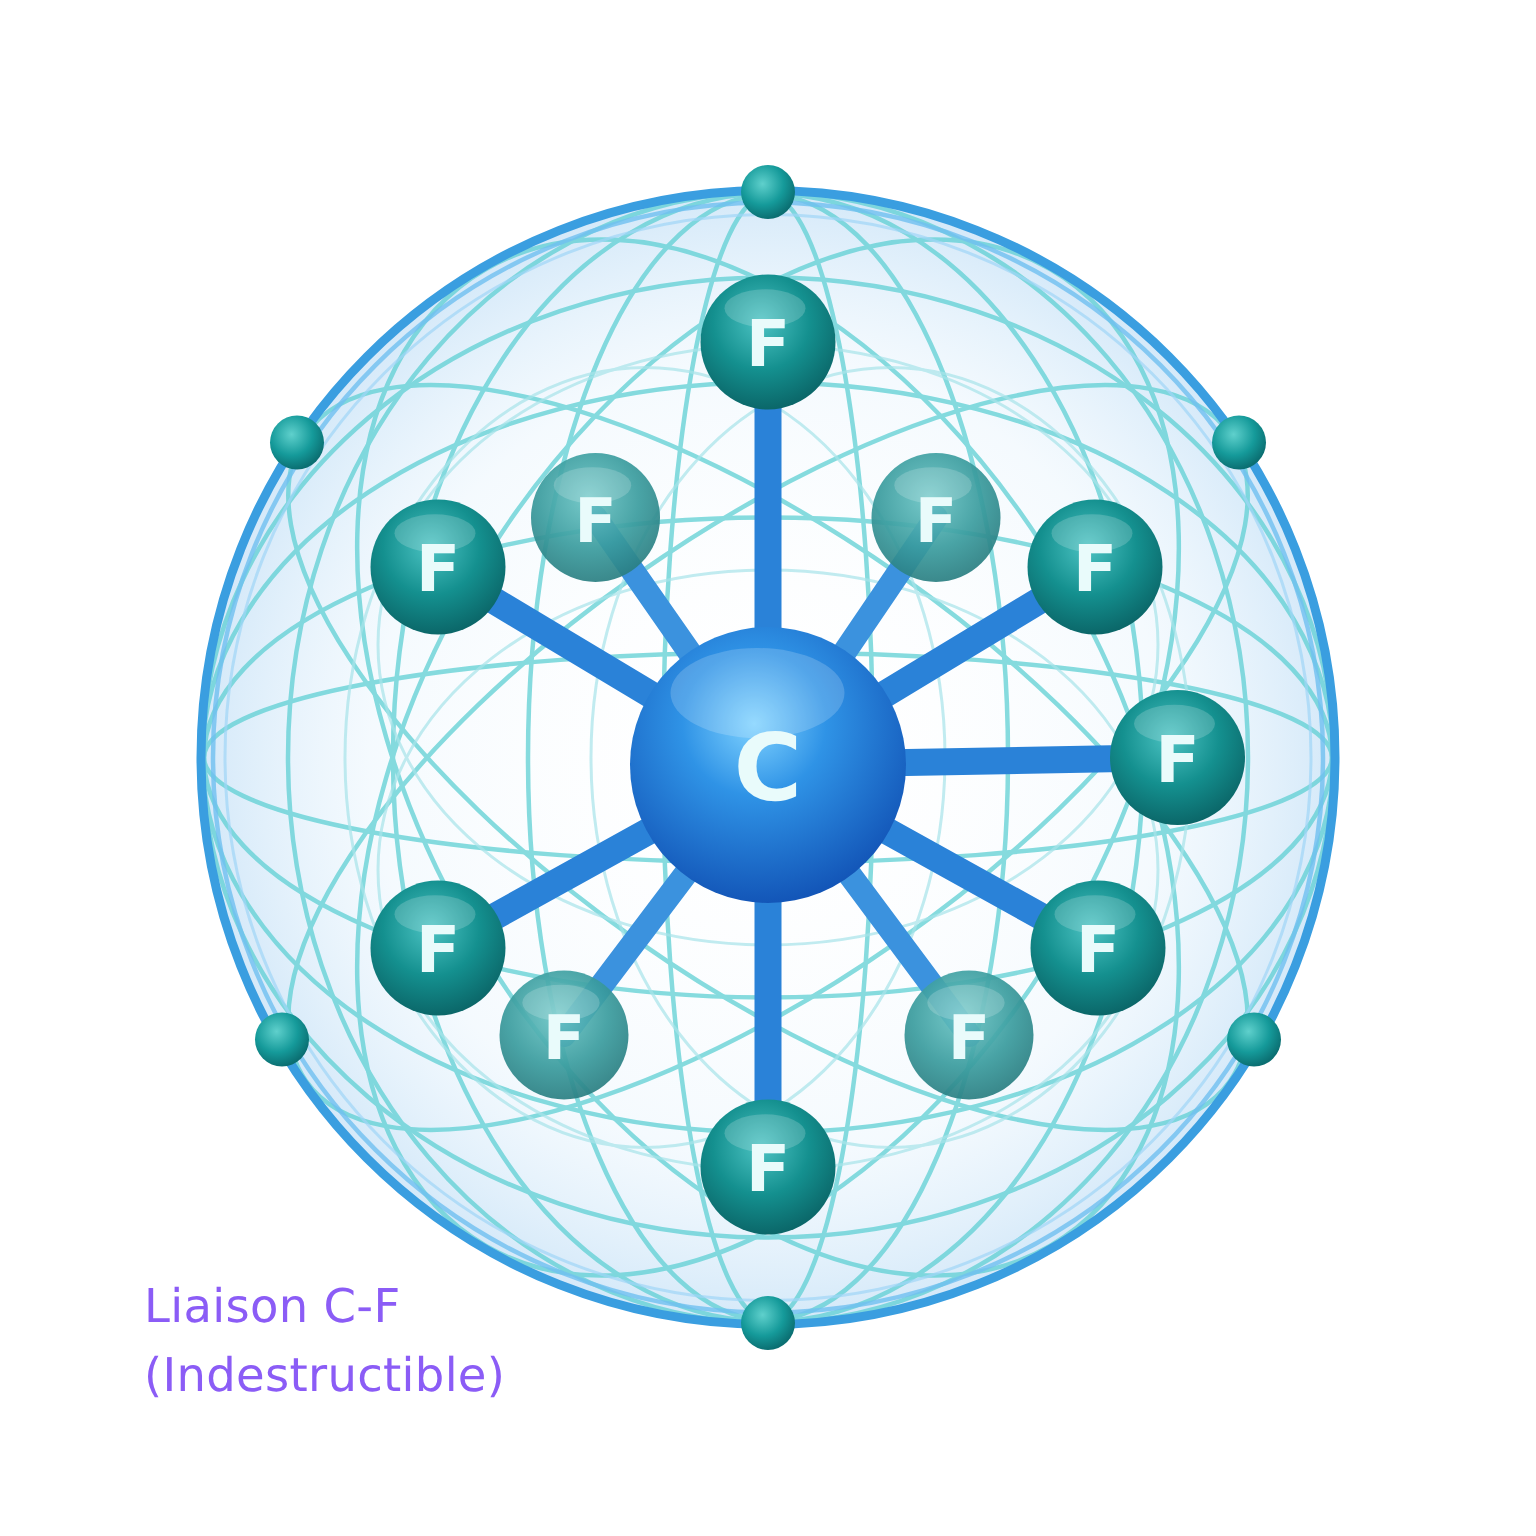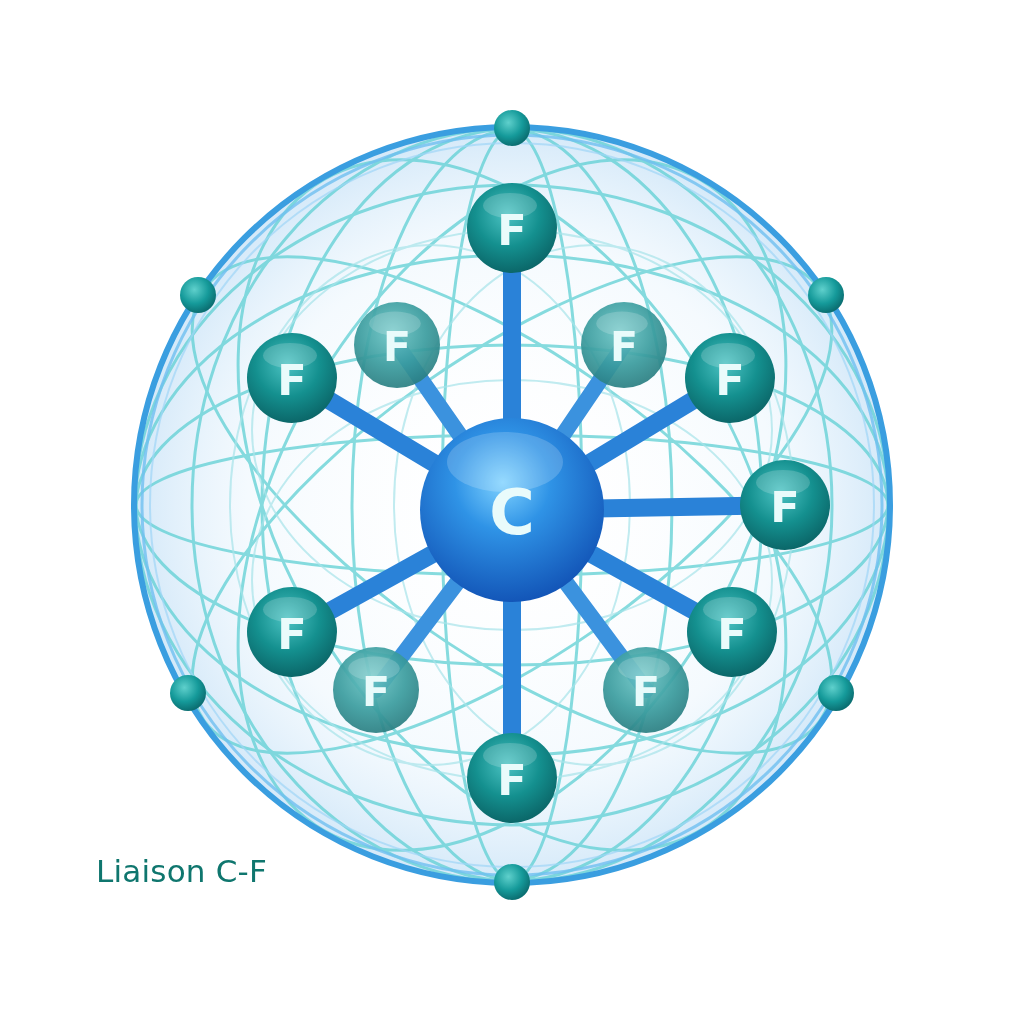--- a/index.html
+++ b/index.html
@@ -1,18 +1,18 @@
 <!DOCTYPE html>
 <html><head>
 <meta charset="utf-8">
 <style>
   html, body { margin:0; padding:0; background:#ffffff; }
   body { width:1024px; height:1024px; position:relative; overflow:hidden; font-family:"DejaVu Sans", sans-serif; }
   #diagram { position:absolute; left:0; top:0; width:1024px; height:1024px; }
-  .caption { position:absolute; left:96px; top:848px; color:#0f766e; font-family:"DejaVu Sans", sans-serif; font-size:31px; line-height:46px; font-weight:400; letter-spacing:0.2px; }
+  .caption { position:absolute; left:96px; top:848px; color:#8b5cf6; font-family:"DejaVu Sans", sans-serif; font-size:31px; line-height:46px; font-weight:400; letter-spacing:0.2px; }
   .caption div { white-space:nowrap; }
   .atom-label { font-family:"DejaVu Sans", sans-serif; font-weight:bold; fill:#e9fbfb; text-anchor:middle; dominant-baseline:central; }
 </style>
 </head>
 <body>
 
 <svg id="diagram" viewBox="0 0 1024 1024" xmlns="http://www.w3.org/2000/svg">
   <defs>
     <radialGradient id="sphereFill" cx="50%" cy="50%" r="50%">
       <stop offset="0%" stop-color="#ffffff" stop-opacity="0"></stop>
@@ -160,13 +160,14 @@
 
   <g>
     <circle cx="512" cy="510" r="92" fill="url(#carbonGrad)"></circle>
     <ellipse cx="505" cy="462" rx="58" ry="30" fill="#ffffff" opacity="0.18"></ellipse>
     <text class="atom-label" x="512" y="512" font-size="62">C</text>
   </g>
 </svg>
 
 <div class="caption">
   <div>Liaison C-F</div>
+  <div>(Indestructible)</div>
 </div>
 
 </body></html>

